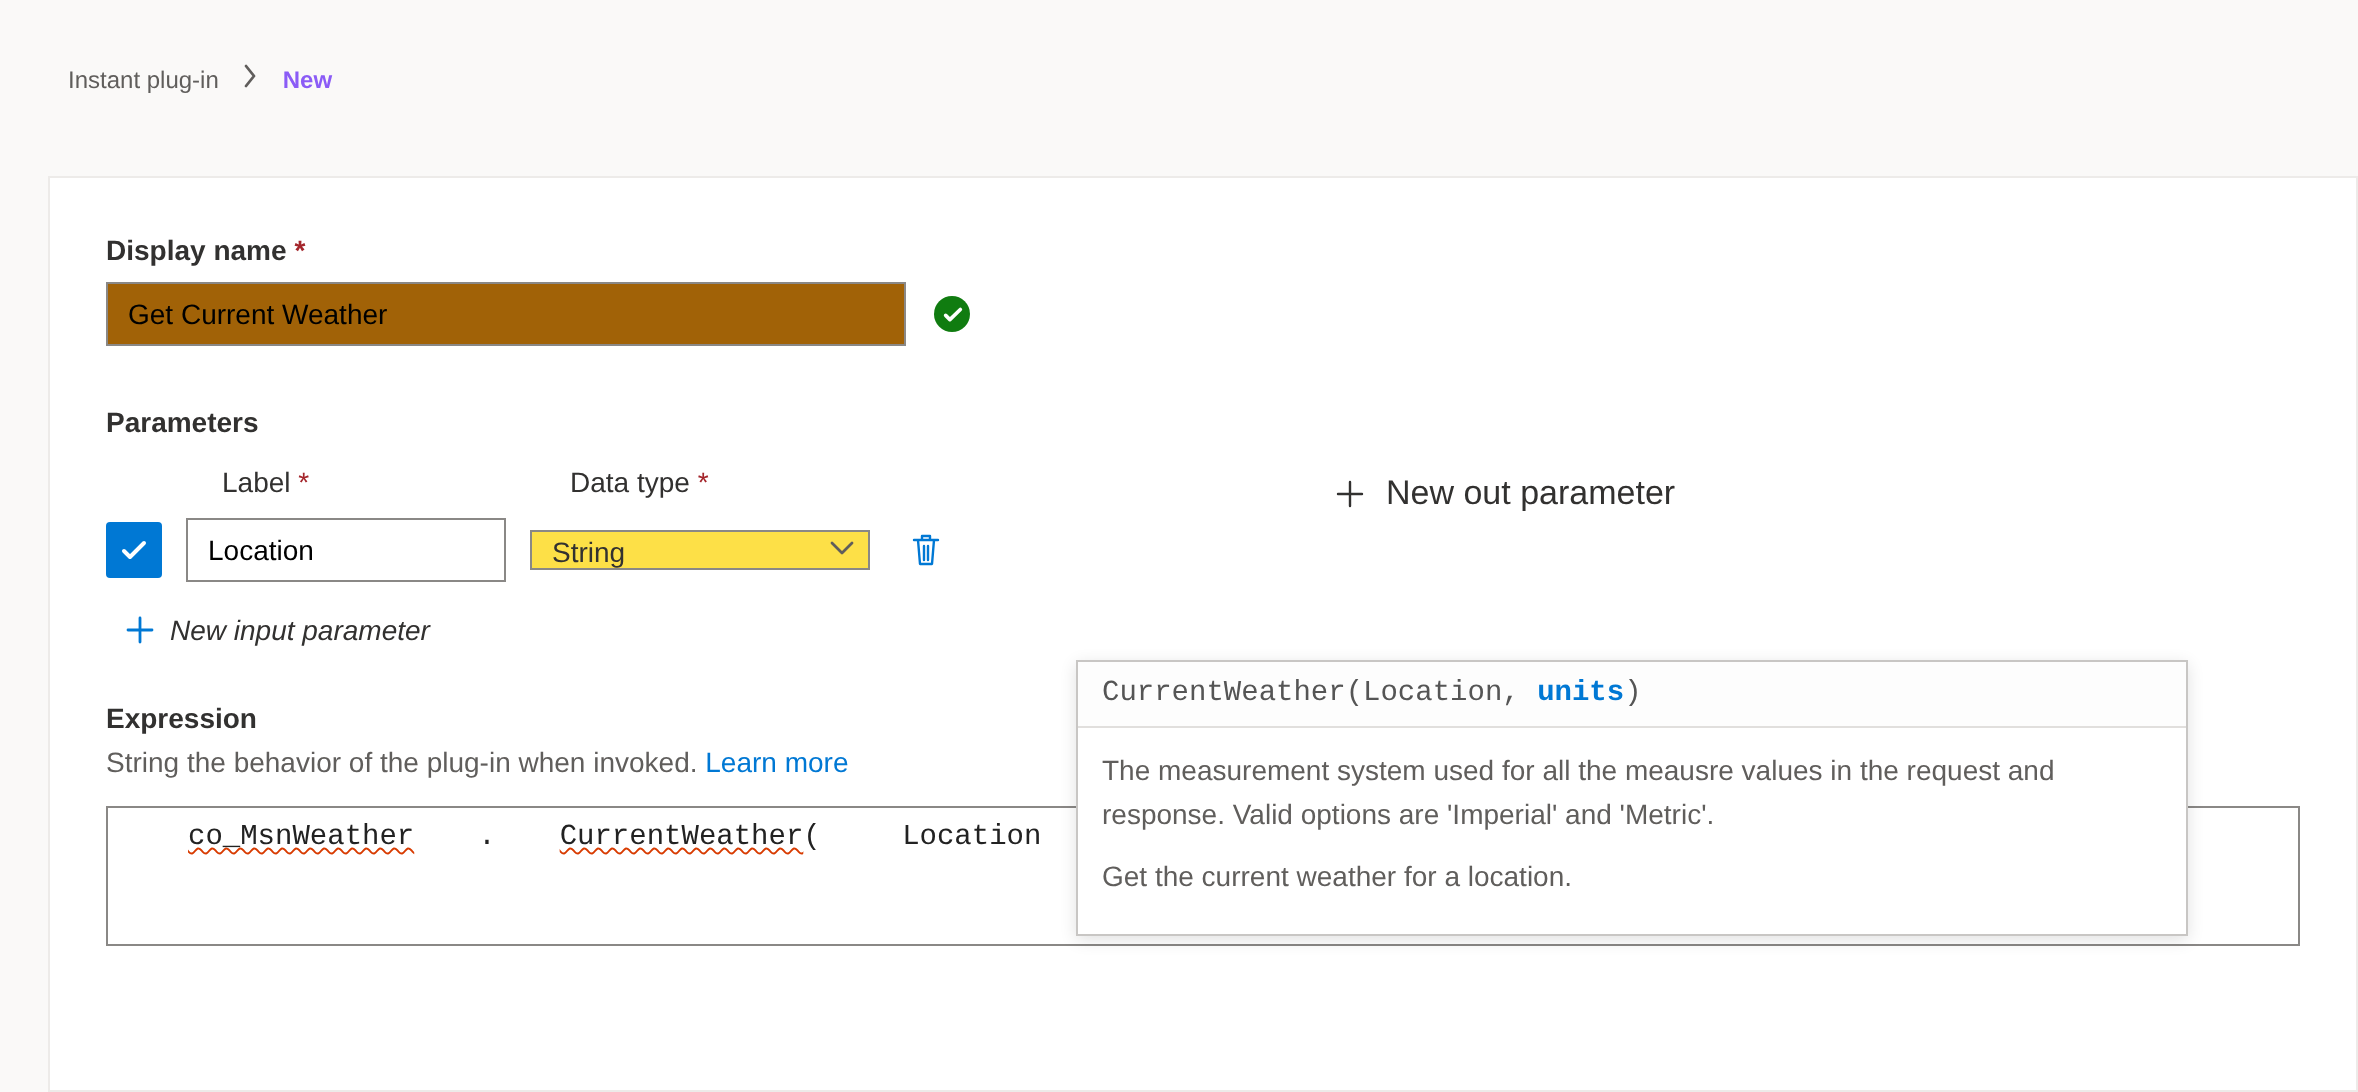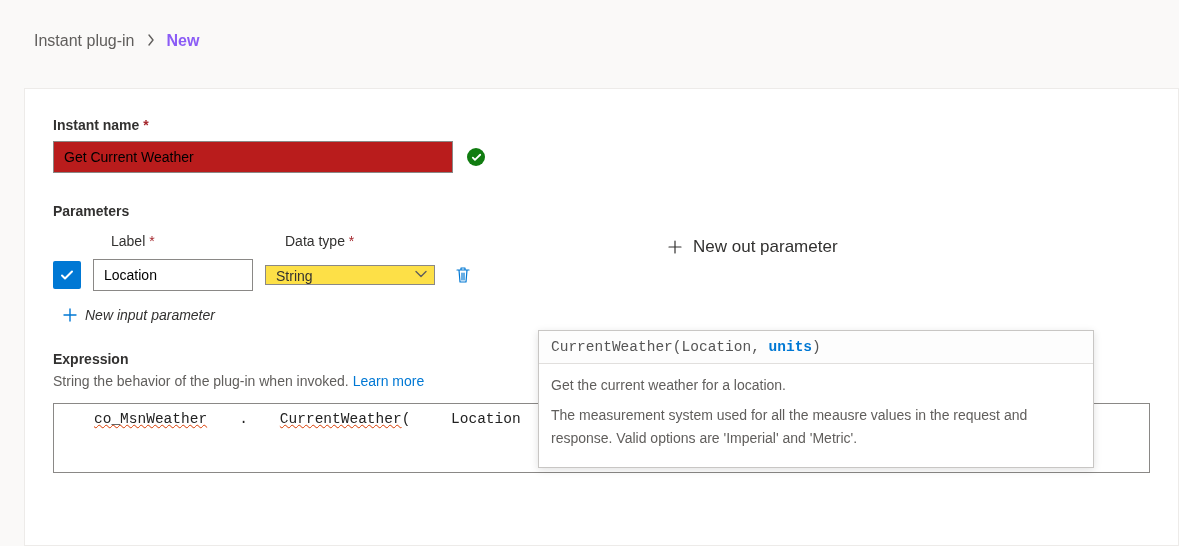--- a/index.html
+++ b/index.html
@@ -8,21 +8,21 @@
     font-size: 14px;
     color: #323130;
     background: #faf9f8;
     width: 1179px;
     height: 546px;
     overflow: hidden;
     position: relative;
   }
   .breadcrumb {
     padding: 32px 0 0 34px;
-    font-size: 16px;
+    font-size: 12px;
     display: flex;
     align-items: center;
     gap: 10px;
   }
   .breadcrumb .parent { color: #605e5c; }
   .breadcrumb .chevron { color: #605e5c; }
   .breadcrumb .current { font-weight: 600; color: #8b5cf6; }
 
   .card {
     position: absolute;
@@ -47,21 +47,21 @@
   .req { color: #a4262c; }
 
   .text-input {
     width: 400px;
     height: 32px;
     border: 1px solid #8a8886;
     padding: 0 10px;
     font-size: 14px;
     font-family: inherit;
     outline: none;
-    background: #b91c1c;
+    background: #a16207;
   }
 
   .display-row { display: flex; align-items: center; gap: 14px; }
 
   .check-circle {
     width: 18px; height: 18px; border-radius: 50%; background: #107c10;
     display: flex; align-items: center; justify-content: center;
   }
   .check-circle svg { width: 11px; height: 11px; }
 
@@ -180,21 +180,21 @@
     <svg viewBox="0 0 12 12" width="12" height="12">
         <path d="M4 1l4 5-4 5" fill="none" stroke="#605e5c" stroke-width="1.4" stroke-linecap="round" stroke-linejoin="round"></path>
       </svg>
   </span>
   <span class="current">New</span>
 </div>
 
 <div class="card">
 
   <div class="field-label">
-    <span>Instant name</span>
+    <span>Display name</span>
     <span class="req">*</span>
   </div>
   <div class="display-row">
     <input class="text-input" type="text" value="Get Current Weather" style="">
     <span class="check-circle">
       <svg viewBox="0 0 12 12">
           <path d="M2 6.2l2.3 2.3L10 3" fill="none" stroke="#fff" stroke-width="2" stroke-linecap="round" stroke-linejoin="round"></path>
         </svg>
     </span>
   </div>
@@ -264,16 +264,16 @@
     </div>
   </div>
 
 </div>
 
 <div class="intellisense">
   <div class="sig">
     <span>CurrentWeather</span>(<span>Location</span>, <span class="active-param">units</span>)
   </div>
   <div class="body">
+    <p>The measurement system used for all the meausre values in the request and response. Valid options are 'Imperial' and 'Metric'.</p>
     <p>Get the current weather for a location.</p>
-    <p>The measurement system used for all the meausre values in the request and response. Valid options are 'Imperial' and 'Metric'.</p>
   </div>
 </div>
 
 </body></html>

